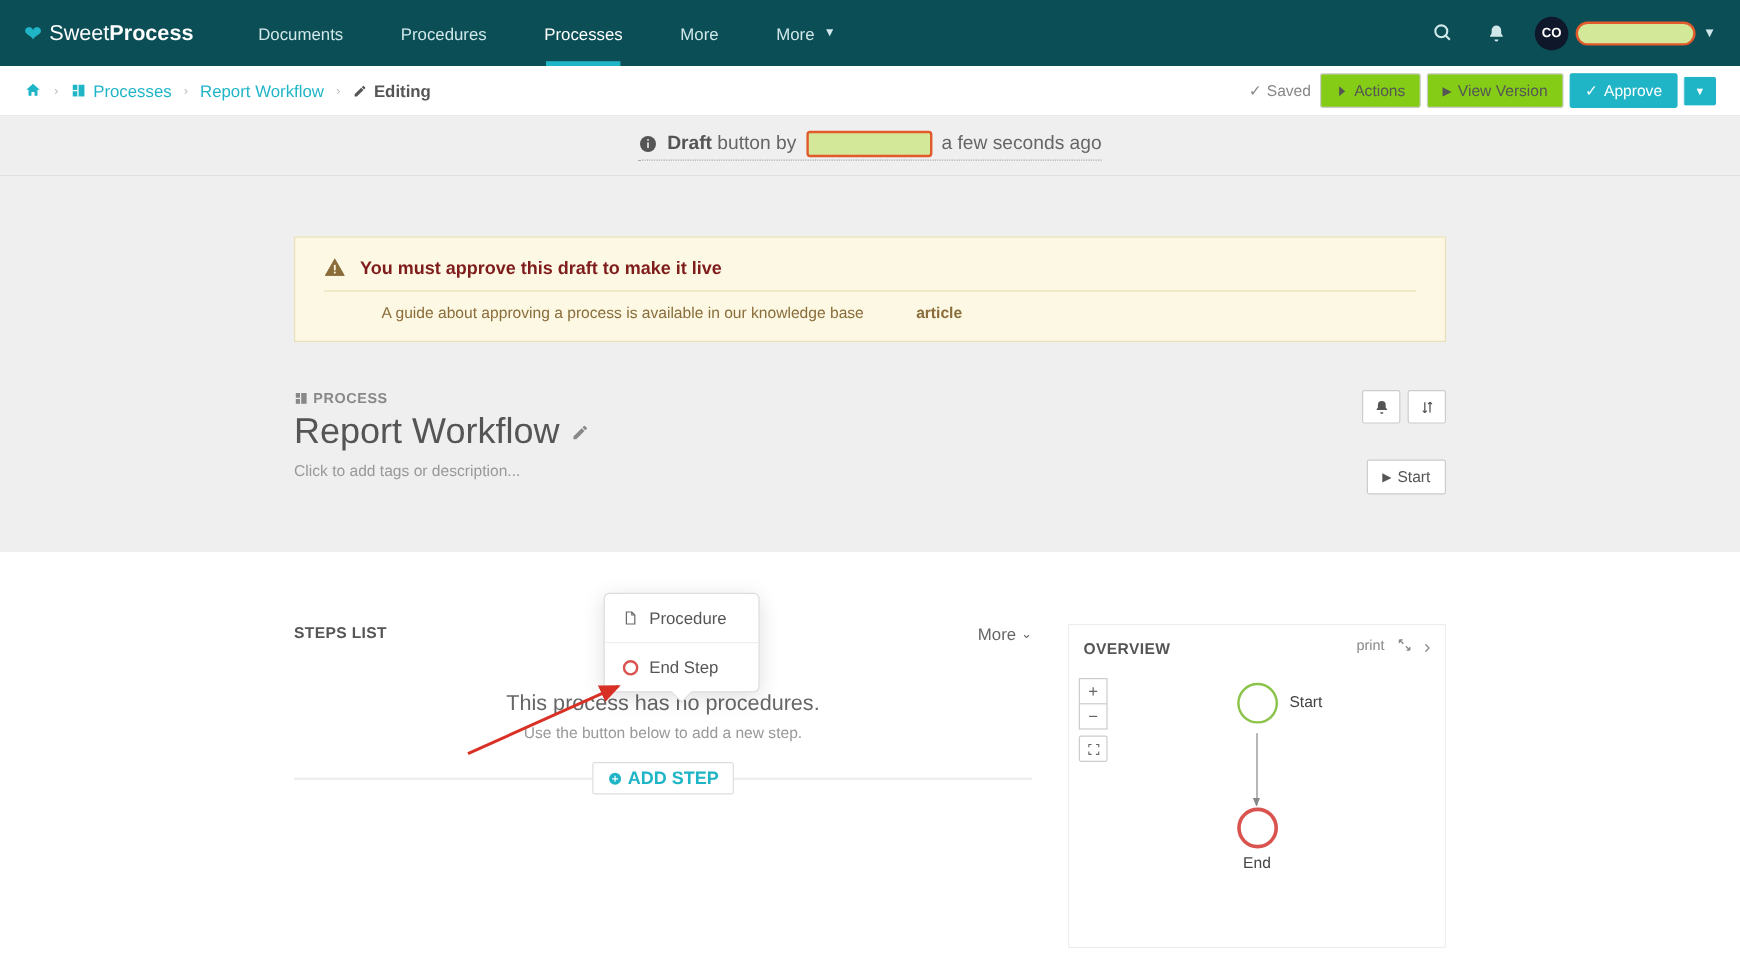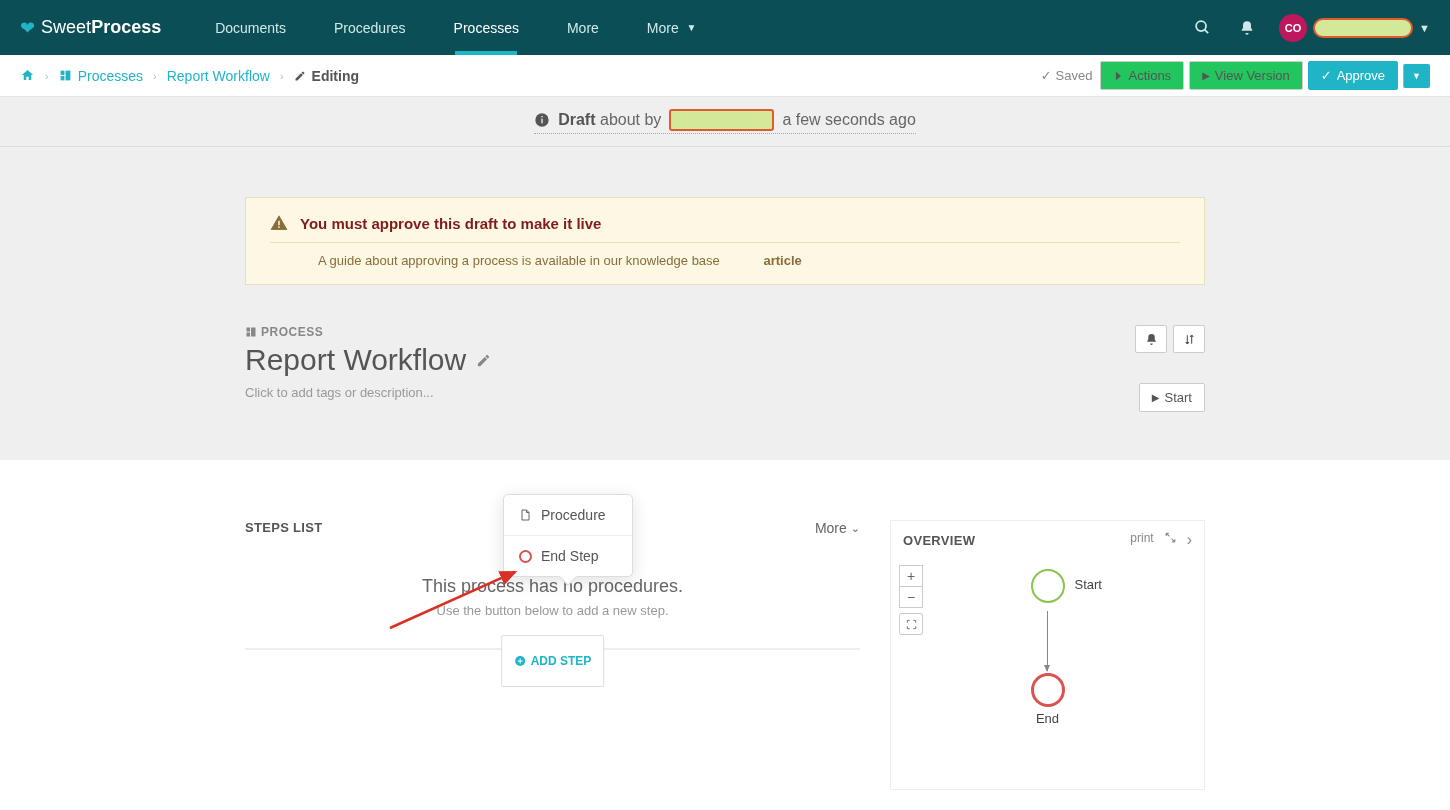--- a/index.html
+++ b/index.html
@@ -10,33 +10,33 @@
 .logo { display: flex; align-items: center; gap: 6px; margin-right: 30px; }
 .logo-icon { color: #1fb5c7; font-size: 18px; }
 .logo-text { font-size: 18px; font-weight: 300; }
 .logo-text b { font-weight: 700; }
 .nav-items { display: flex; align-items: center; gap: 0; height: 100%; }
 .nav-item { padding: 0 24px; height: 55px; display: flex; align-items: center; font-size: 14px; cursor: pointer; position: relative; color: #d0e8ea; }
 .nav-item.active { color: #fff; font-weight: 500; }
 .nav-item.active::after { content: ''; position: absolute; bottom: 0; left: 50%; transform: translateX(-50%); width: 62px; height: 4px; background: #1fb5c7; }
 .nav-spacer { flex: 1; }
 .nav-icon { padding: 0 14px; cursor: pointer; color: #d0e8ea; font-size: 16px; }
-.avatar { width: 28px; height: 28px; border-radius: 50%; background: #be185d; color: #fff; font-size: 11px; font-weight: 600; display: flex; align-items: center; justify-content: center; margin-left: 10px; }
+.avatar { width: 28px; height: 28px; border-radius: 50%; background: #0f172a; color: #fff; font-size: 11px; font-weight: 600; display: flex; align-items: center; justify-content: center; margin-left: 10px; }
 .user-pill { width: 100px; height: 20px; background: #d4e89a; border: 2px solid #e05a2b; border-radius: 10px; margin: 0 6px; }
 .chev-down { color: #d0e8ea; font-size: 11px; }
 
 
 .subbar { height: 42px; border-bottom: 1px solid #e5e5e5; display: flex; align-items: center; padding: 0 20px; background: #fff; }
 .crumbs { display: flex; align-items: center; gap: 10px; font-size: 14px; }
 .crumb-link { color: #1fb5c7; cursor: pointer; display: flex; align-items: center; gap: 6px; }
 .crumb-sep { color: #bbb; font-size: 11px; }
 .crumb-current { color: #555; font-weight: 600; display: flex; align-items: center; gap: 6px; }
 .sub-spacer { flex: 1; }
 .saved { color: #888; font-size: 13px; display: flex; align-items: center; gap: 4px; margin-right: 8px; }
-.btn { padding: 6px 12px; border: 1px solid #ccc; background: #22c55e; font-size: 13px; cursor: pointer; display: flex; align-items: center; gap: 5px; border-radius: 2px; color: #555; }
+.btn { padding: 6px 12px; border: 1px solid #ccc; background: #84cc16; font-size: 13px; cursor: pointer; display: flex; align-items: center; gap: 5px; border-radius: 2px; color: #555; }
 .btn + .btn { margin-left: 5px; }
 .btn-approve { background: #1fb5c7; color: #fff; border-color: #1fb5c7; }
 .btn-approve-split { background: #1fb5c7; border-color: #1fb5c7; color: #fff; padding: 6px 8px; border-left: 1px solid rgba(255,255,255,0.3); }
 
 
 .draft-banner { background: #efefef; padding: 12px 0; text-align: center; font-size: 16px; color: #666; border-bottom: 1px solid #ddd; }
 .draft-banner .db-inner { display: inline-flex; align-items: center; gap: 8px; border-bottom: 1px dotted #aaa; padding-bottom: 2px; }
 .draft-banner b { font-weight: 700; color: #555; }
 .redact-pill { display: inline-block; width: 105px; height: 22px; background: #d4e89a; border: 2px solid #e05a2b; border-radius: 3px; vertical-align: middle; }
 
@@ -68,21 +68,21 @@
 
 .section-head { display: flex; justify-content: space-between; margin-bottom: 0; }
 .section-title { font-weight: 700; font-size: 13px; color: #555; letter-spacing: 0.3px; }
 .more-link { font-size: 14px; color: #666; cursor: pointer; display: flex; align-items: center; gap: 4px; }
 
 .empty-state { text-align: center; padding: 40px 0 10px; position: relative; }
 .empty-title { font-size: 18px; color: #666; margin-bottom: 6px; }
 .empty-sub { font-size: 13px; color: #999; }
 
 .steps-divider { height: 2px; background: #eee; margin-top: 20px; position: relative; }
-.add-step-btn { position: absolute; left: 50%; top: -13px; transform: translateX(-50%); background: #fff; border: 1px solid #ddd; padding: 18px 12px; font-size: 12px; font-weight: 700; color: #1fb5c7; cursor: pointer; border-radius: 2px; display: flex; align-items: center; gap: 5px; }
+.add-step-btn { position: absolute; left: 50%; top: -13px; transform: translateX(-50%); background: #fff; border: 1px solid #ddd; padding: 4px 12px; font-size: 15px; font-weight: 700; color: #1fb5c7; cursor: pointer; border-radius: 2px; display: flex; align-items: center; gap: 5px; }
 
 
 .popover { position: absolute; left: 258px; top: -26px; width: 130px; background: #fff; border: 1px solid #ddd; border-radius: 5px; box-shadow: 0 4px 18px rgba(0,0,0,0.12); z-index: 10; }
 .popover-item { padding: 12px 14px; font-size: 14px; color: #555; display: flex; align-items: center; gap: 9px; cursor: pointer; border-bottom: 1px solid #eee; }
 .popover-item:last-child { border-bottom: none; }
 .popover::after { content: ''; position: absolute; bottom: -7px; left: 50%; transform: translateX(-50%) rotate(45deg); width: 12px; height: 12px; background: #fff; border-right: 1px solid #ddd; border-bottom: 1px solid #ddd; }
 .po-icon { width: 14px; height: 14px; display: inline-flex; align-items: center; justify-content: center; }
 .po-circle-red { width: 13px; height: 13px; border: 2px solid #d9534f; border-radius: 50%; }
 .po-diamond { width: 11px; height: 11px; border: 2px solid #666; transform: rotate(45deg); }
 
@@ -187,21 +187,21 @@
     </button>
 </div>
 
 <div class="draft-banner">
   <span class="db-inner">
     <svg width="16" height="16" viewBox="0 0 24 24" fill="#555">
         <circle cx="12" cy="12" r="10"></circle>
         <rect x="11" y="10" width="2" height="7" fill="#efefef"></rect>
         <rect x="11" y="6" width="2" height="2" fill="#efefef"></rect>
       </svg>
-    <span><b>Draft</b> <span>about by</span></span>
+    <span><b>Draft</b> <span>button by</span></span>
     <span class="redact-pill"></span>
     <span>a few seconds ago</span>
   </span>
 </div>
 
 <div class="gray-area">
   <div class="container">
     <div class="alert">
       <div class="alert-title">
         <svg width="18" height="18" viewBox="0 0 24 24" fill="#8a6d3b">

